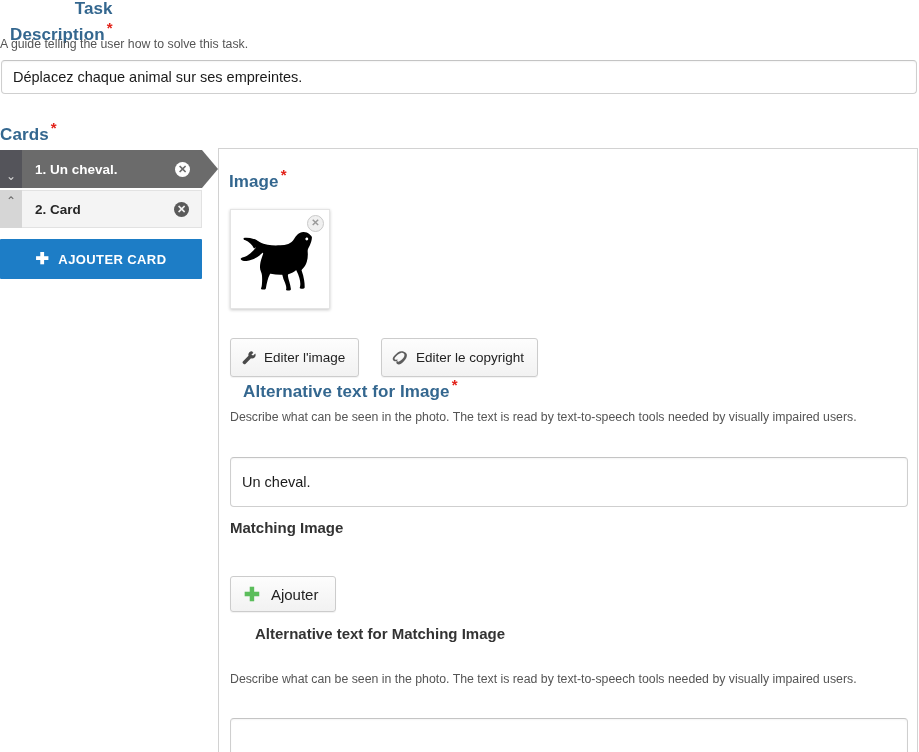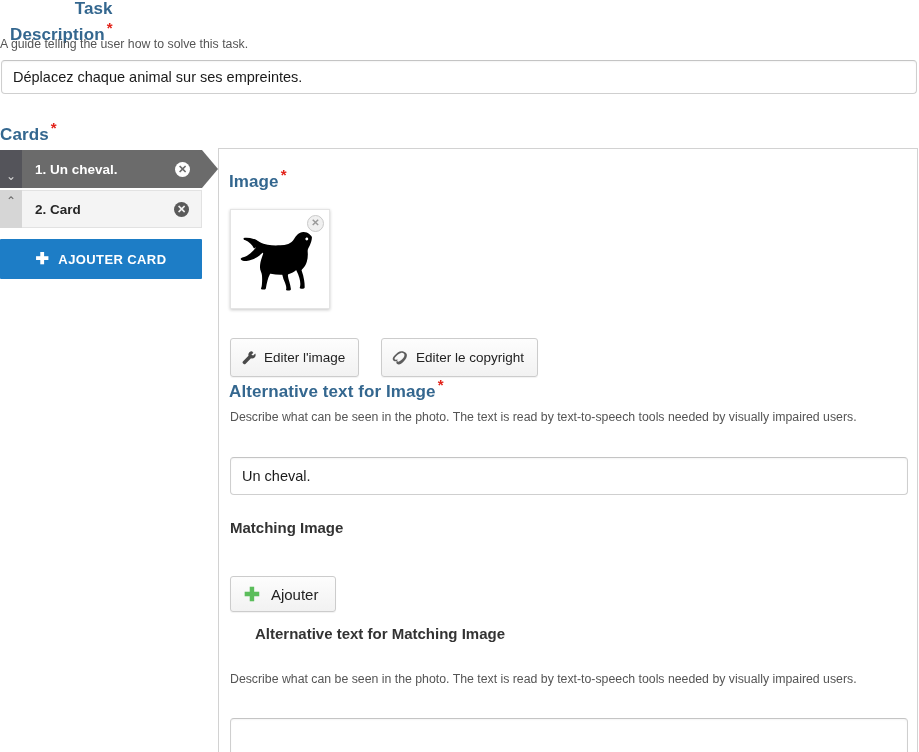--- a/index.html
+++ b/index.html
@@ -190,23 +190,23 @@
     height: 39px;
     padding: 0 13px 0 10px;
     display: inline-flex;
     align-items: center;
     gap: 8px;
     cursor: pointer;
   }
   #edit-image-button     { position: absolute; left: 1px;   top: 177px; }
   #edit-copyright-button { position: absolute; left: 152px; top: 177px; }
 
-  .sec-alt-title   { position: absolute; left: 0; top: 215px; }
+  .sec-alt-title   { position: absolute; left: 14px; top: 215px; }
   .sec-alt-desc    { position: absolute; left: 1px; top: 243px; width: 662px; }
-  #alt-text-input  { position: absolute; left: 1px; top: 296px; width: 678px; height: 38px; line-height: 37px; }
+  #alt-text-input  { position: absolute; left: 1px; top: 296px; width: 678px; height: 50px; line-height: 37px; }
 
   .sec-match-title { position: absolute; left: 1px; top: 358px; }
   .sec-match-desc  { position: absolute; left: 1px; top: 385px; width: 662px; }
   #add-matching-image-button {
     position: absolute; left: 1px; top: 415px;
     height: 36px;
     padding: 0 17px 0 13px;
     font-size: 15px;
     gap: 11px;
   }

